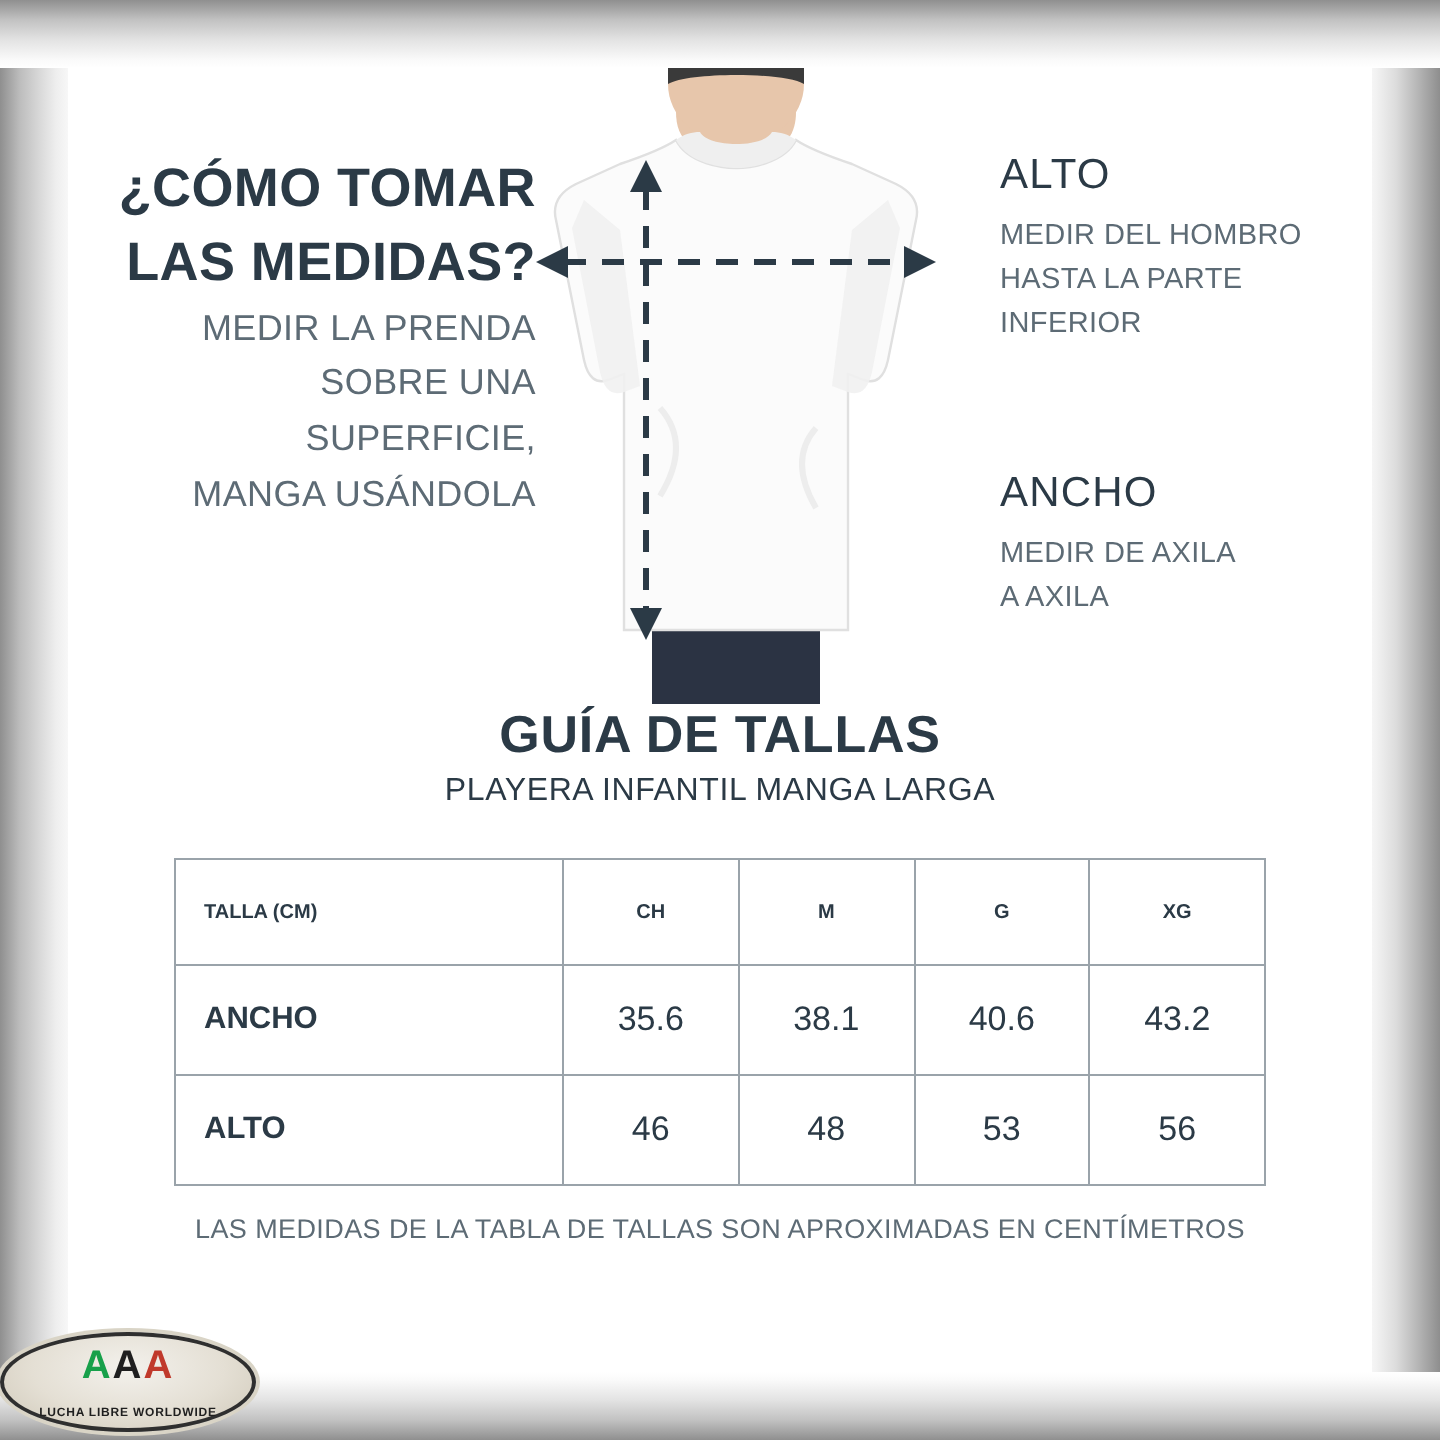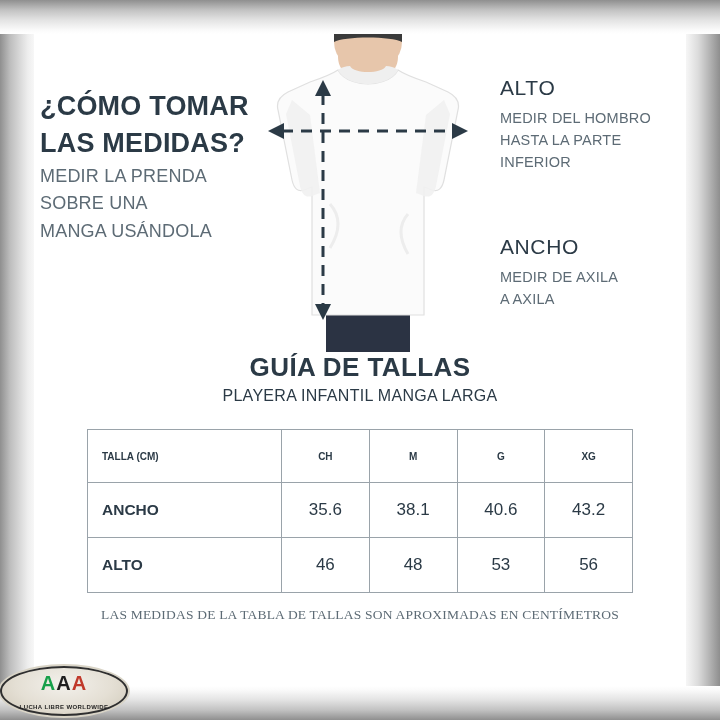--- a/index.html
+++ b/index.html
@@ -50,23 +50,23 @@
 
   
   .top {
     position: relative;
     height: 318px;
   }
 
   .left-col {
     position: absolute;
     left: 6px;
-    top: 54px;
+    top: 42px;
     width: 228px;
-    text-align: left;
+    text-align: right;
   }
   .headline {
     color: #2b3a46;
     font-size: 27px;
     font-weight: bold;
     line-height: 1.38;
     letter-spacing: 0.2px;
   }
   .left-sub {
     color: #5d6b75;
@@ -150,21 +150,20 @@
     font-size: 10px;
   }
   table.sizes tr:first-child td { height: 50px; }
 
   .note {
     text-align: center;
     color: #5d6b75;
     font-size: 13.5px;
     margin-top: 14px;
     letter-spacing: 0.2px;
-    font-family: Liberation Serif, serif;
   }
 
   
   .logo-area {
     position: absolute;
     left: 0;
     right: 0;
     bottom: 2px;
     height: 54px;
     display: flex;
@@ -217,20 +216,21 @@
     <div class="top">
 
       <div class="left-col">
         <div class="headline">
           <div>¿CÓMO TOMAR</div>
           <div>LAS MEDIDAS?</div>
         </div>
         <div class="left-sub">
           <div>MEDIR LA PRENDA</div>
           <div>SOBRE UNA</div>
+          <div>SUPERFICIE,</div>
           <div>MANGA USÁNDOLA</div>
         </div>
       </div>
 
       <div class="shirt-wrap">
         <svg width="200" height="318" viewBox="0 0 200 318">
 
           <path d="M70 0 h60 v22 c0 14 -8 22 -30 22 s-30 -8 -30 -22 z" fill="#e7c6ab"></path>
           <ellipse cx="100" cy="8" rx="34" ry="30" fill="#e7c6ab"></ellipse>
           <path d="M66 0 h68 v8 c-10 -6 -58 -6 -68 0 z" fill="#3a3a3a"></path>

